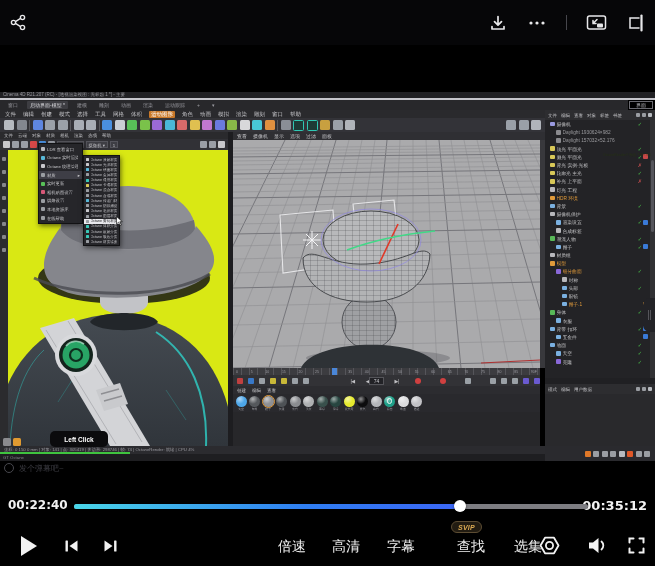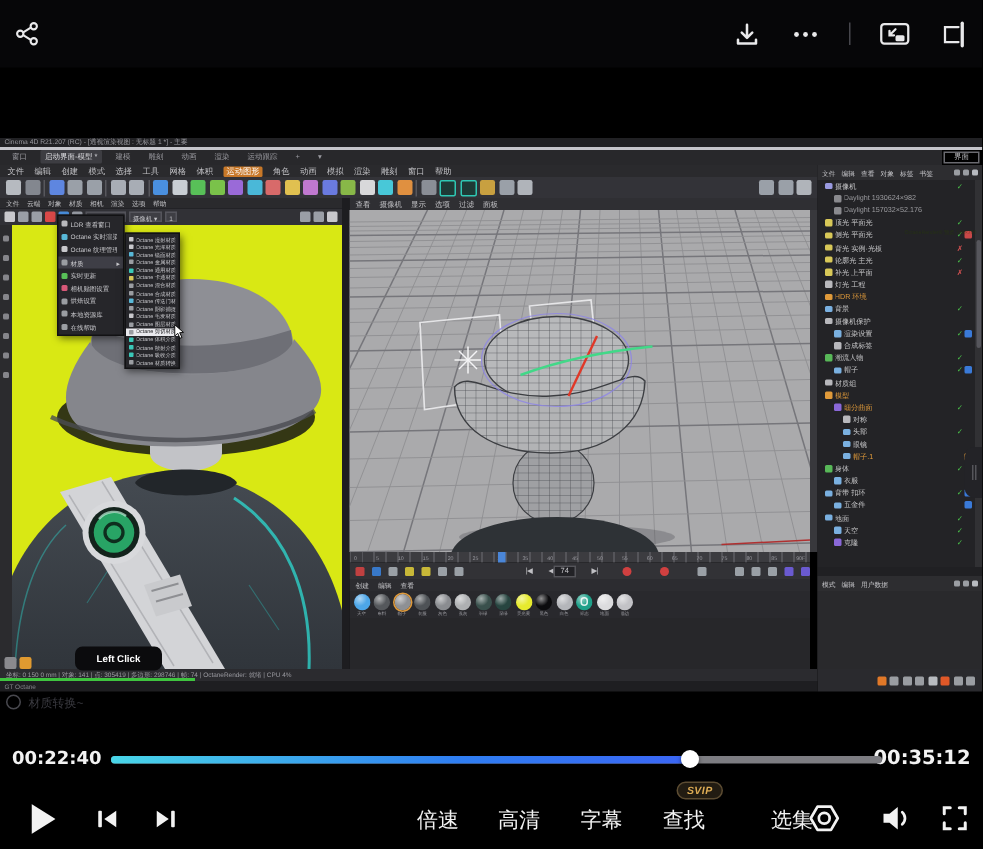--- a/index.html
+++ b/index.html
@@ -1069,21 +1069,21 @@
 
   <div class="statusbar">坐标: 0 150 0 mm | 对象: 141 | 点: 305419 | 多边形: 298746 | 帧: 74 | OctaneRender: 就绪 | CPU 4%</div>
   <div class="greenline"></div>
   <div class="status2">GT Octane</div>
 
   <div class="sidehandle">
       <span class="grip"></span>
     </div>
   <div class="dmrow">
     <span class="dmav"></span>
-    <span class="dmhint">材质转换~</span>
+    <span class="dmhint">发个弹幕吧~</span>
   </div>
 
   <div class="timecur">00:22:40</div>
   <div class="timetot">00:35:12</div>
   <div class="pbar">
     <div class="pfill"></div>
     <div class="pknob"></div>
   </div>
 
   <div class="btn" style="left:21px;top:536px">
@@ -1104,21 +1104,21 @@
         <g fill="#f2f2f2">
       <rect x="12.1" y="2.5" width="2.4" height="11" rx="0.6"></rect>
           <path d="M2.5,2.5 L10.5,8 L2.5,13.5 Z"></path>
         </g>
       </svg>
   </div>
 
   <span class="clabel" style="left:292px">倍速</span>
   <span class="clabel" style="left:346px">高清</span>
   <span class="clabel" style="left:401px">字幕</span>
-  <span class="clabel" style="left:456px">查找</span>
+  <span class="clabel" style="left:471px">查找</span>
   <span class="clabel" style="left:528px">选集</span>
   <div class="svip">SVIP</div>
 
   <div class="btn" style="left:539px;top:535px">
     <svg width="21" height="21" viewBox="0 0 21 21">
         <g stroke="#f2f2f2" stroke-width="1.8" fill="none" stroke-linejoin="round">
       <path d="M19.5,10.5 L15,18.3 L6,18.3 L1.5,10.5 L6,2.7 L15,2.7 Z"></path>
           <circle cx="10.5" cy="10.5" r="3.6"></circle>
         </g>
       </svg>

